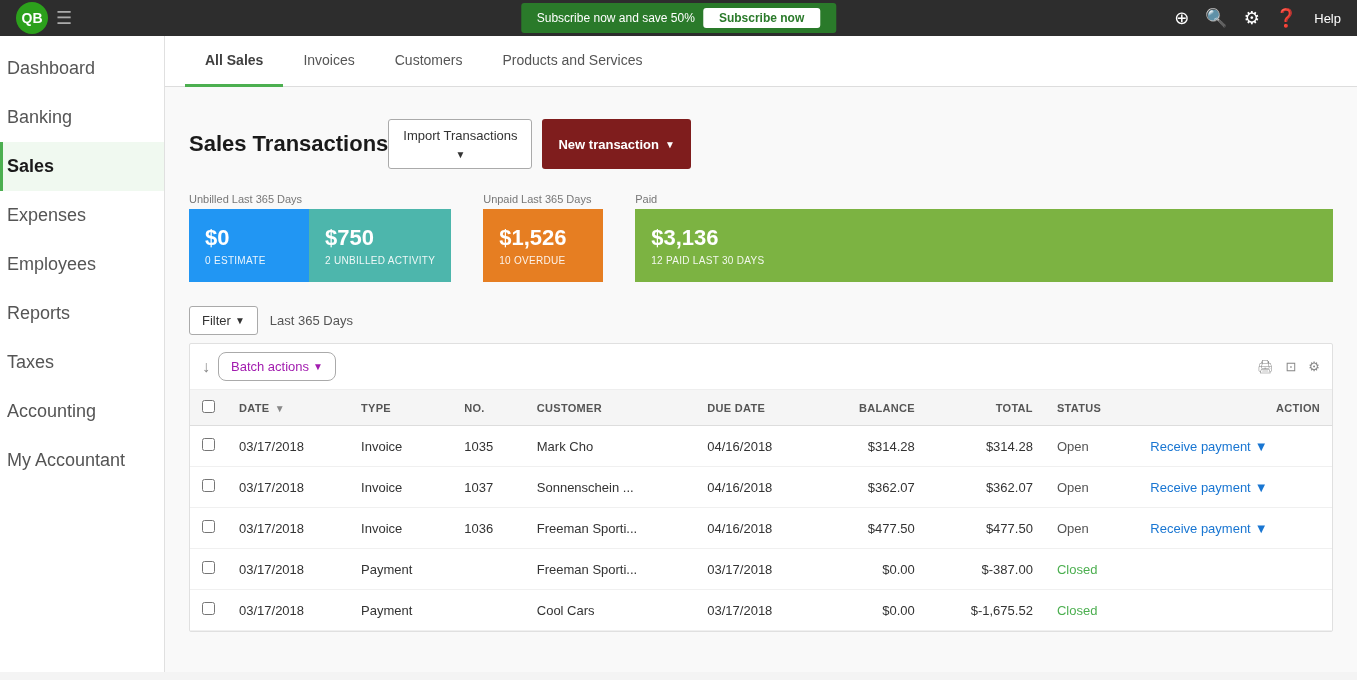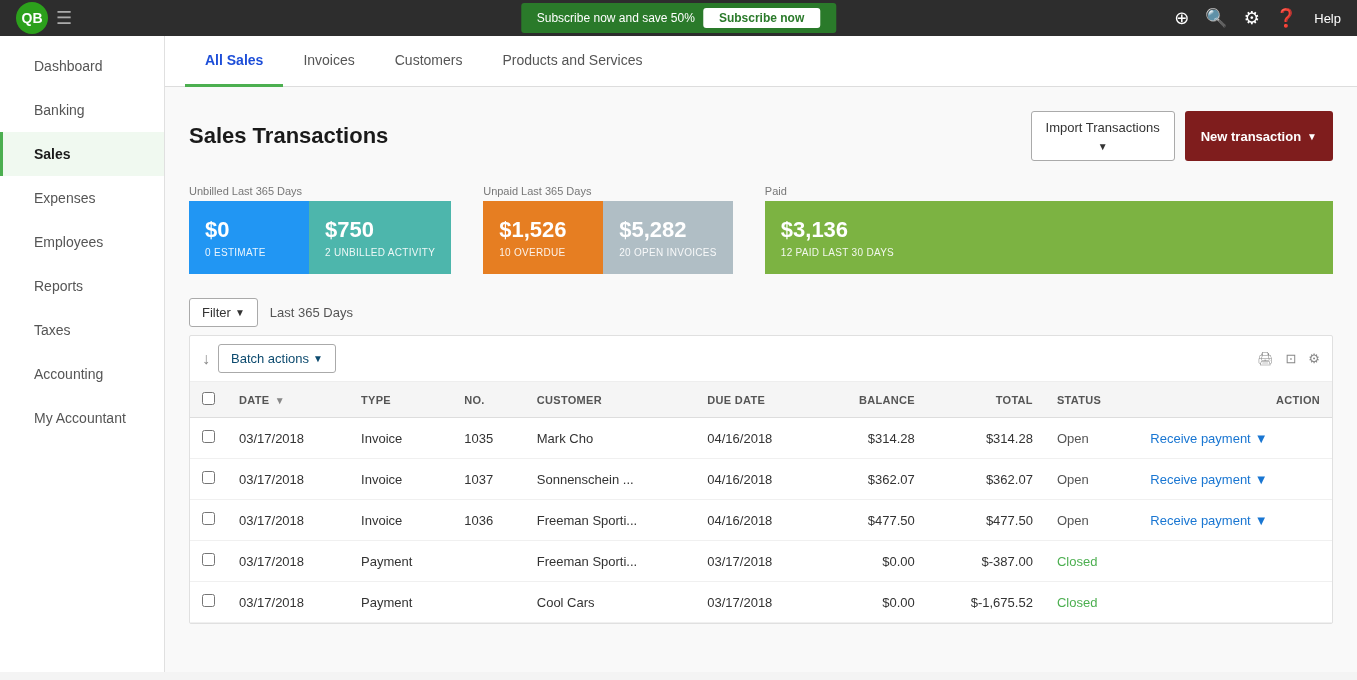--- a/index.html
+++ b/index.html
@@ -74,24 +74,24 @@
 
     
     .sidebar {
       width: 165px;
       background: #fff;
       border-right: 1px solid #e0e0e0;
       padding-top: 8px;
       flex-shrink: 0;
     }
     .sidebar-item {
-      padding: 14px 31px;
+      padding: 14px 4px;
       cursor: pointer;
       color: #555;
-      font-size: 14px;
+      font-size: 18px;
       border-left: 3px solid transparent;
     }
     .sidebar-item.active {
       color: #1a1a1a;
       font-weight: bold;
       border-left: 3px solid #4caf50;
       background: #f0f9f0;
     }
 
     
@@ -110,35 +110,35 @@
     }
     .tab {
       padding: 16px 20px;
       cursor: pointer;
       color: #555;
       font-size: 14px;
       border-bottom: 3px solid transparent;
       margin-bottom: -1px;
     }
     .tab.active {
-      color: #1d4ed8;
+      color: #404040;
       border-bottom: 3px solid #4caf50;
       font-weight: 600;
     }
 
     
     .page-content {
       padding: 24px;
     }
 
     .page-header {
       display: flex;
       align-items: center;
-      justify-content: space-between;
       margin-bottom: 24px;
+      margin-top: 8px;
     }
     .page-title {
       font-size: 22px;
       font-weight: 600;
       color: #1a1a1a;
     }
     .header-actions {
       display: flex;
       gap: 10px;
     }
@@ -214,23 +214,23 @@
       align-items: center;
       gap: 4px;
     }
     .filter-label {
       font-size: 13px;
       color: #555;
     }
     .btn-batch {
       background: #fff;
       border: 1px solid #aaa;
-      color: #0c4a6e;
+      color: #a21caf;
       padding: 6px 12px;
-      border-radius: 3px;
+      border-radius: 8px;
       cursor: pointer;
       font-size: 13px;
       display: flex;
       align-items: center;
       gap: 4px;
     }
 
     
     .table-container {
       background: #fff;
@@ -377,24 +377,20 @@
           </div>
 
           <div style="width:8px;"></div>
 
           <div style="flex: none;">
             <div class="stat-section-label">Unpaid Last 365 Days</div>
             <div style="display:flex; gap:0;">
               <div class="stat-card orange">
                 <div class="amount">$1,526</div>
                 <div class="sub">10 OVERDUE</div>
-              </div>
-              <div class="stat-card gray">
-                <div class="amount">$5,282</div>
-                <div class="sub">20 OPEN INVOICES</div>
               </div>
             </div>
           </div>
 
           <div style="width:8px;"></div>
 
           <div style="flex: 1;">
             <div class="stat-section-label">Paid</div>
             <div class="stat-card green" style="width:100%;">
               <div class="amount">$3,136</div>

